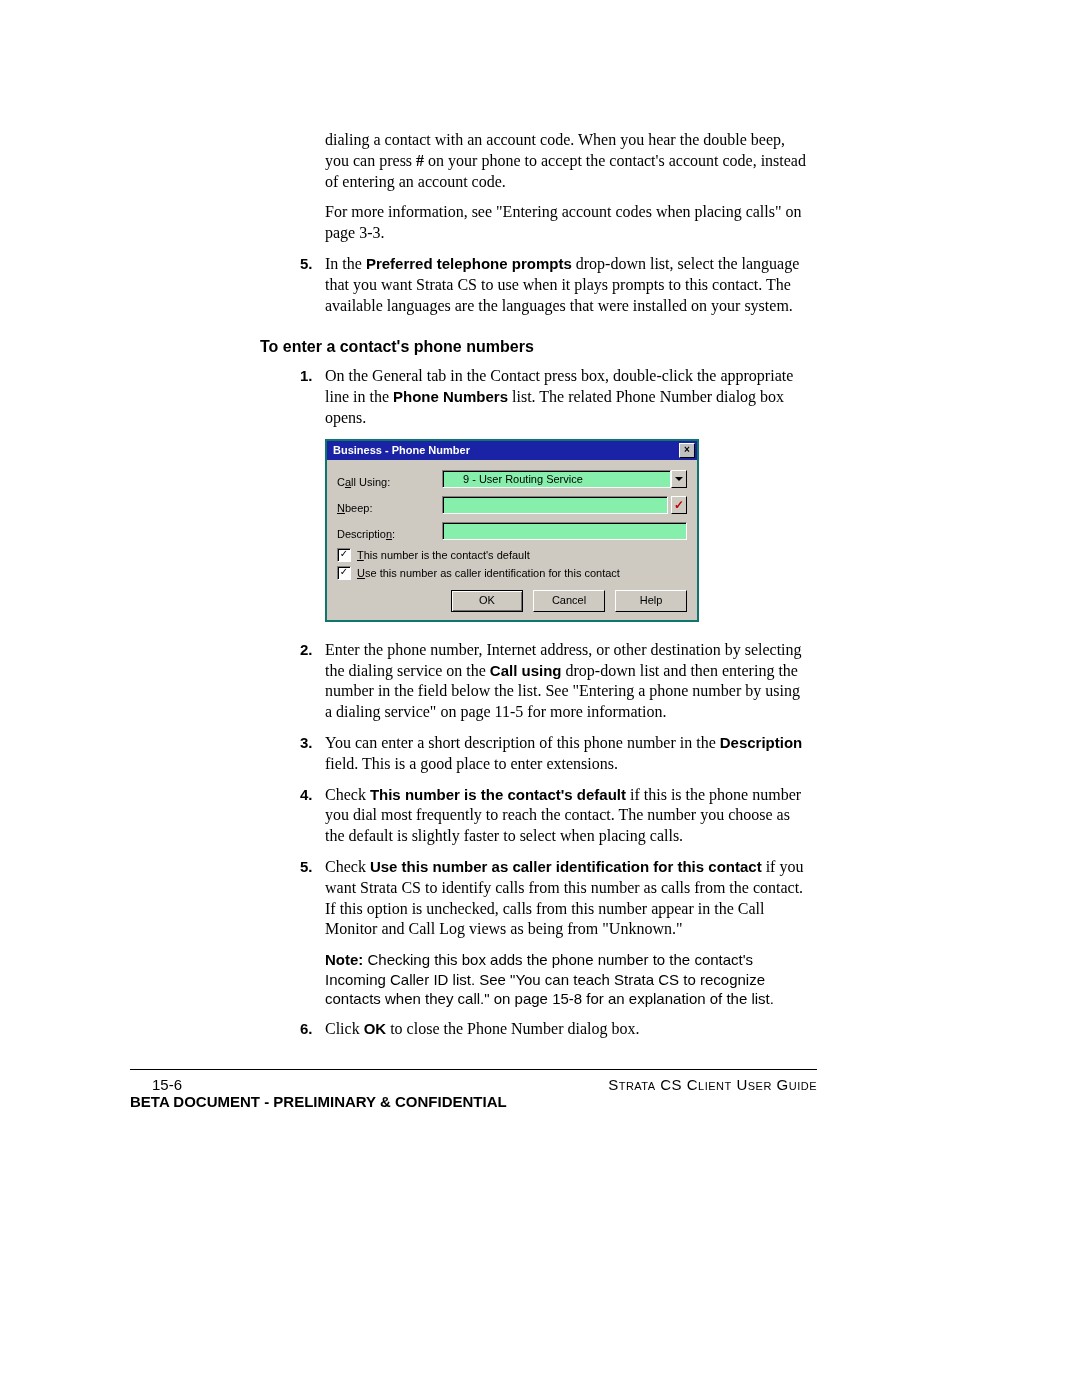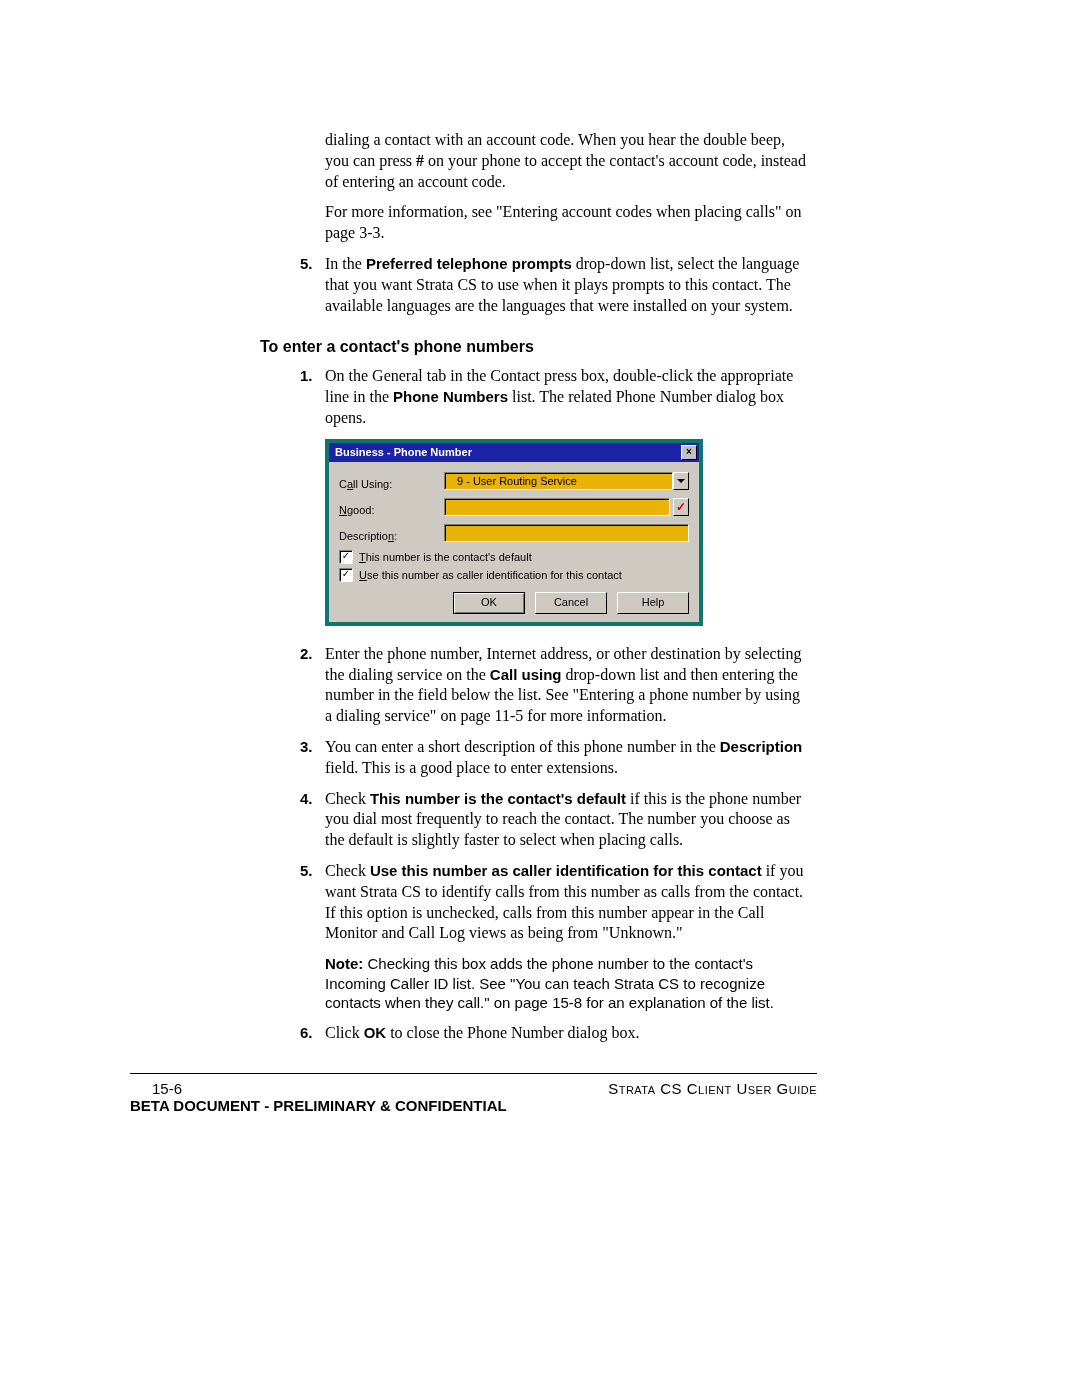--- a/index.html
+++ b/index.html
@@ -54,21 +54,21 @@
     margin: 8px 0 10px 165px;
     font-family: Arial, Helvetica, sans-serif;
     font-size: 15px;
     line-height: 1.3;
   }
   
   .dialog {
     width: 370px;
     margin: 8px 0 18px 165px;
     background: #cecac2;
-    border: 4px solid #0f766e;
+    border: 2px solid #0f766e;
     font-family: "MS Sans Serif","Tahoma",Arial,sans-serif;
     font-size: 11px;
     color: #000;
   }
   .dialog .titlebar {
     background: #1a22a5;
     color: #fff;
     font-weight: bold;
     padding: 2px 2px 2px 6px;
     display: flex;
@@ -96,29 +96,29 @@
   .dialog .row {
     display: flex;
     align-items: flex-end;
     margin-bottom: 8px;
   }
   .dialog .lbl {
     flex: 0 0 105px;
   }
   .dialog .u { text-decoration: underline; }
   .sunken {
-    background: #eab308;
+    background: #86efac;
     border-top: 1px solid #808080;
     border-left: 1px solid #808080;
     border-right: 1px solid #fff;
     border-bottom: 1px solid #fff;
     box-shadow: inset 1px 1px 0 #000;
     height: 18px;
     box-sizing: border-box;
-    padding: 1px 12px;
+    padding: 1px 20px;
     font-size: 11px;
     line-height: 14px;
   }
   .combo {
     flex: 1;
     display: flex;
   }
   .combo .sunken { flex: 1; }
   .dropbtn, .checkbtn {
     width: 16px;
@@ -240,21 +240,21 @@
         <div class="row">
           <div class="lbl"><span>C</span><span class="u">a</span><span>ll Using:</span></div>
           <div class="combo">
             <div class="sunken">9 - User Routing Service</div>
             <div class="dropbtn">
                 <div class="arrow-down"></div>
               </div>
           </div>
         </div>
         <div class="row">
-          <div class="lbl"><span class="u">N</span><span>good:</span></div>
+          <div class="lbl"><span class="u">N</span><span>beep:</span></div>
           <div class="combo">
             <div class="sunken"></div>
             <div class="checkbtn">✓</div>
           </div>
         </div>
         <div class="row">
           <div class="lbl"><span>Descriptio</span><span class="u">n</span><span>:</span></div>
           <div class="combo">
             <div class="sunken"></div>
           </div>

